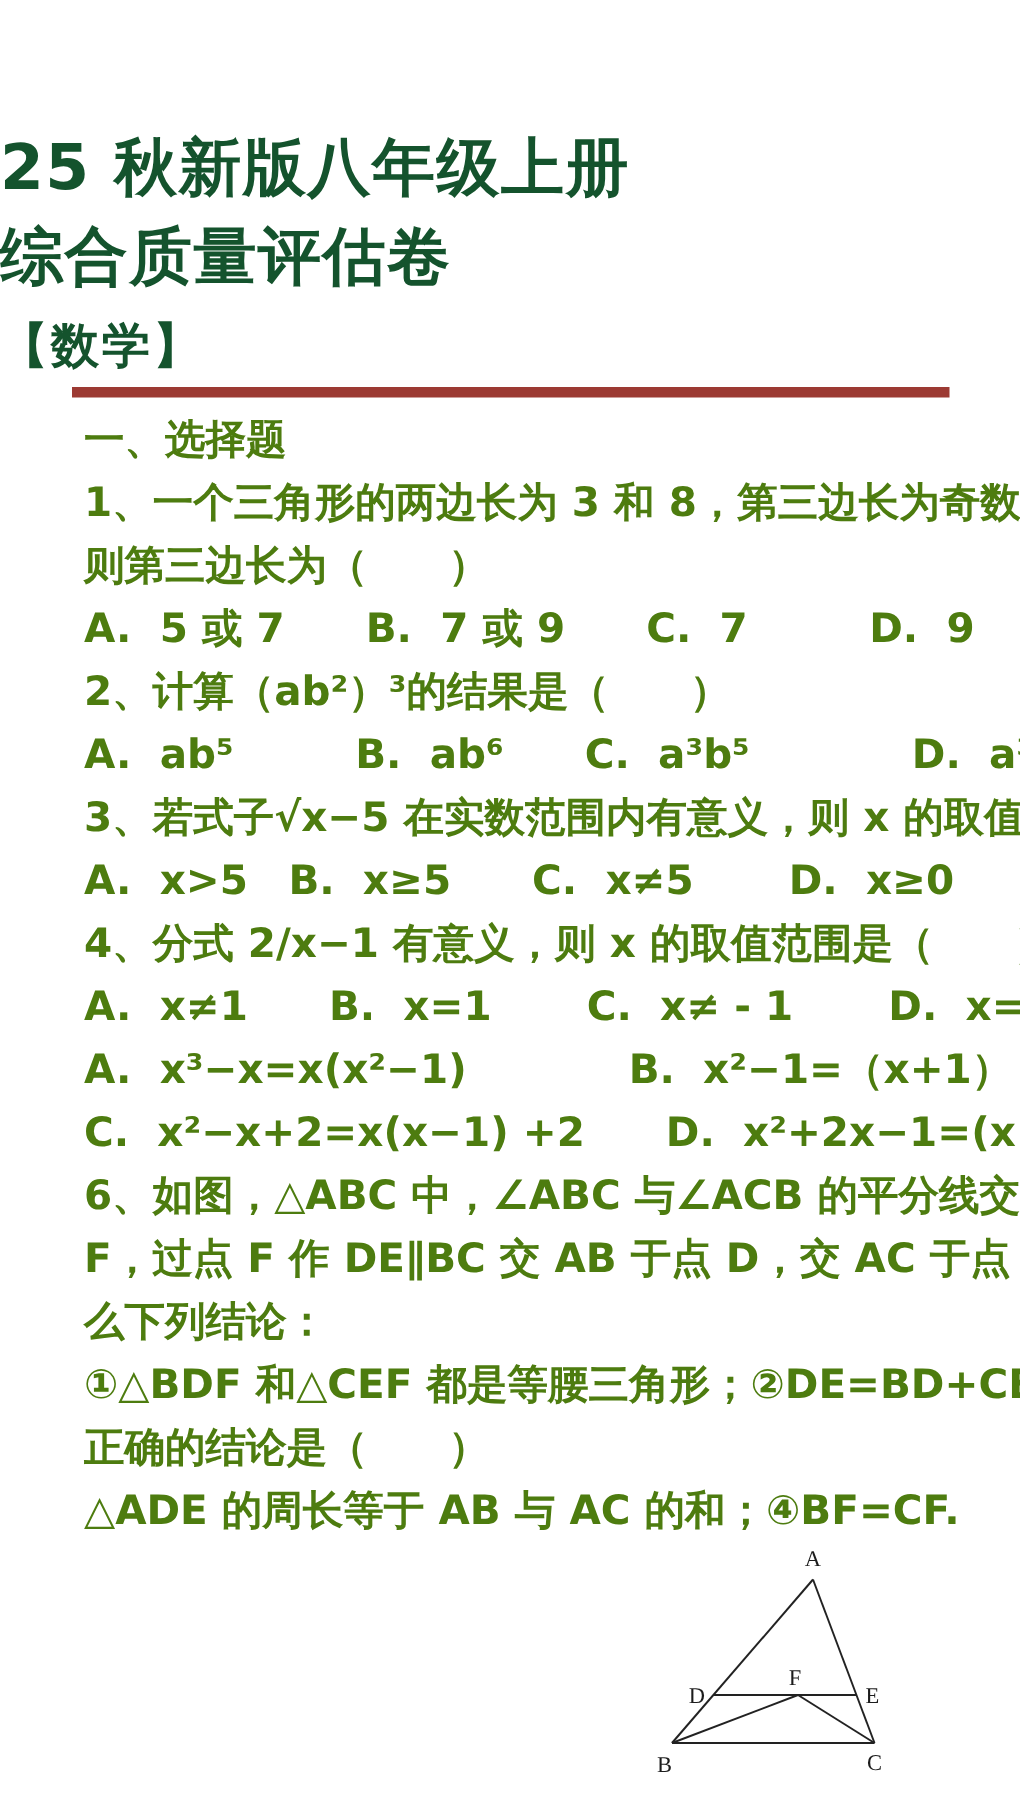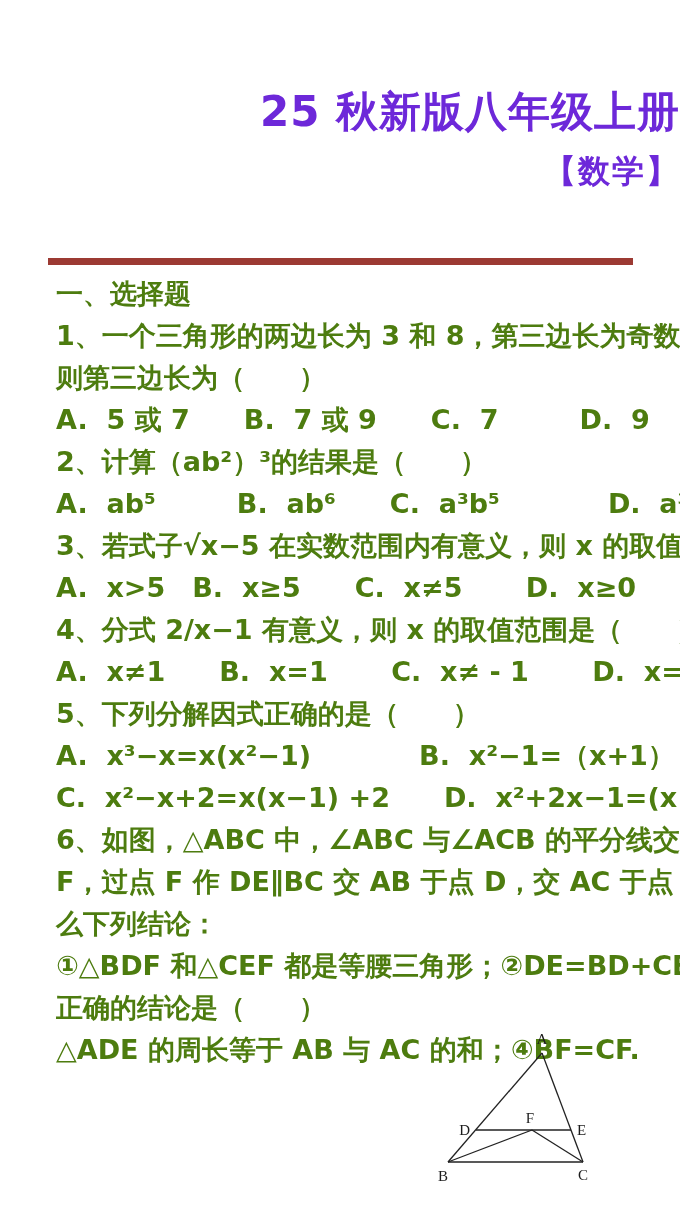--- a/index.html
+++ b/index.html
@@ -10,23 +10,23 @@
     background: #ffffff;
     overflow: hidden;
     font-family: "DejaVu Sans", "Liberation Sans", sans-serif;
     color: #000000;
   }
   .title-block {
     position: absolute;
     top: 82px;
     left: 0;
     right: 0;
-    text-align: right;
+    text-align: left;
     font-weight: 900;
-    color: #6d28d9;
+    color: #14532d;
   }
   .title-line-1, .title-line-2 {
     font-size: 42px;
     line-height: 59px;
     letter-spacing: 1px;
   }
   .title-line-3 {
     font-size: 32px;
     line-height: 60px;
     letter-spacing: 2px;
@@ -72,37 +72,37 @@
     font-weight: 400;
   }
 </style>
 </head>
 <body>
 
 <div class="page">
 
   <div class="title-block">
     <div class="title-line-1">25 秋新版八年级上册</div>
+    <div class="title-line-2">综合质量评估卷</div>
     <div class="title-line-3">【数学】</div>
   </div>
 
   <div class="divider" style="background: rgb(156, 58, 51);"></div>
 
   <div class="content">
     <div class="line section-heading">一、选择题</div>
     <div class="line">1、一个三角形的两边长为 3 和 8，第三边长为奇数，</div>
     <div class="line">则第三边长为（　　）</div>
     <div class="line">A.  5 或 7　　B.  7 或 9　　C.  7　　　D.  9</div>
     <div class="line">2、计算（ab²）³的结果是（　　）</div>
     <div class="line">A.  ab⁵　　　B.  ab⁶　　C.  a³b⁵　　　　D.  a³b⁶</div>
     <div class="line">3、若式子√x−5 在实数范围内有意义，则 x 的取值范</div>
     <div class="line">A.  x&gt;5　B.  x≥5　　C.  x≠5　　 D.  x≥0</div>
     <div class="line">4、分式 2/x−1 有意义，则 x 的取值范围是（　　）</div>
     <div class="line">A.  x≠1　　B.  x=1　　 C.  x≠ - 1　　 D.  x= - 1</div>
-    <div class="line">5、下列分解因式正确的是（　　）</div>
     <div class="line">A.  x³−x=x(x²−1)　　　　B.  x²−1=（x+1）（x−1）</div>
     <div class="line">C.  x²−x+2=x(x−1) +2　　D.  x²+2x−1=(x−1)²</div>
     <div class="line">6、如图，△ABC 中，∠ABC 与∠ACB 的平分线交于点</div>
     <div class="line">F，过点 F 作 DE∥BC 交 AB 于点 D，交 AC 于点 E，那</div>
     <div class="line">么下列结论：</div>
     <div class="line">①△BDF 和△CEF 都是等腰三角形；②DE=BD+CE；③</div>
     <div class="line">正确的结论是（　　）</div>
     <div class="line">△ADE 的周长等于 AB 与 AC 的和；④BF=CF.</div>
   </div>
 

